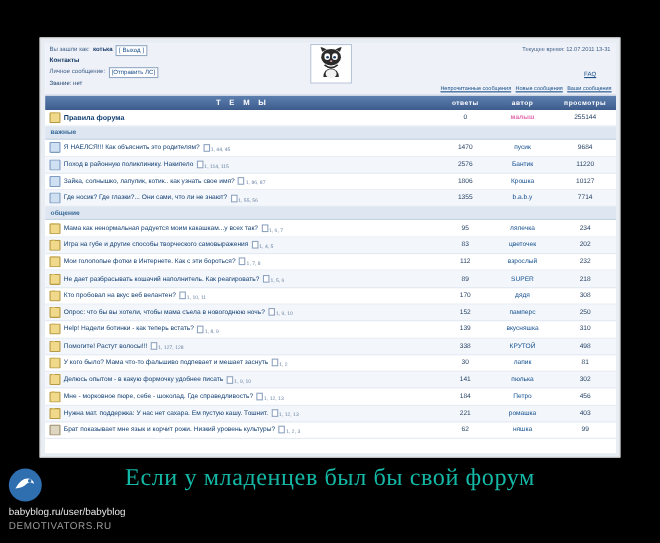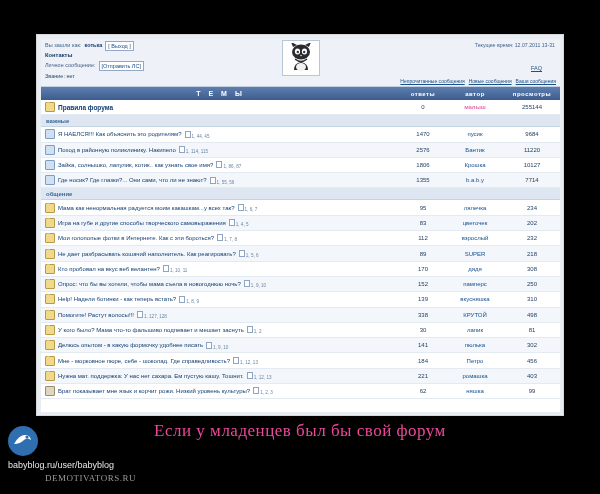--- a/index.html
+++ b/index.html
@@ -240,42 +240,41 @@
     color: #3a6a99;
   }
 
   
   .caption {
     position: absolute;
     left: 0;
     top: 421px;
     width: 600px;
     text-align: center;
-    color: #ec4899;
+    color: #14b8a6;
     font-family: "Liberation Serif", serif;
-    font-size: 17px;
+    font-size: 22px;
     letter-spacing: 0.5px;
   }
   .site {
     position: absolute;
     left: 8px;
     top: 460px;
     color: #e8e8e8;
     font-size: 9px;
     font-family: "Liberation Sans", sans-serif;
   }
   .brand {
     position: absolute;
     left: 8px;
     top: 473px;
     color: #9a9a9a;
     font-size: 9px;
     letter-spacing: 0.5px;
-    font-family: Liberation Serif, serif;
-    margin-left: 37px;
+    font-family: Liberation Sans, sans-serif;
   }
   .logo {
     position: absolute;
     left: 6px;
     top: 424px;
     width: 34px;
     height: 34px;
   }
 </style>
 </head>

